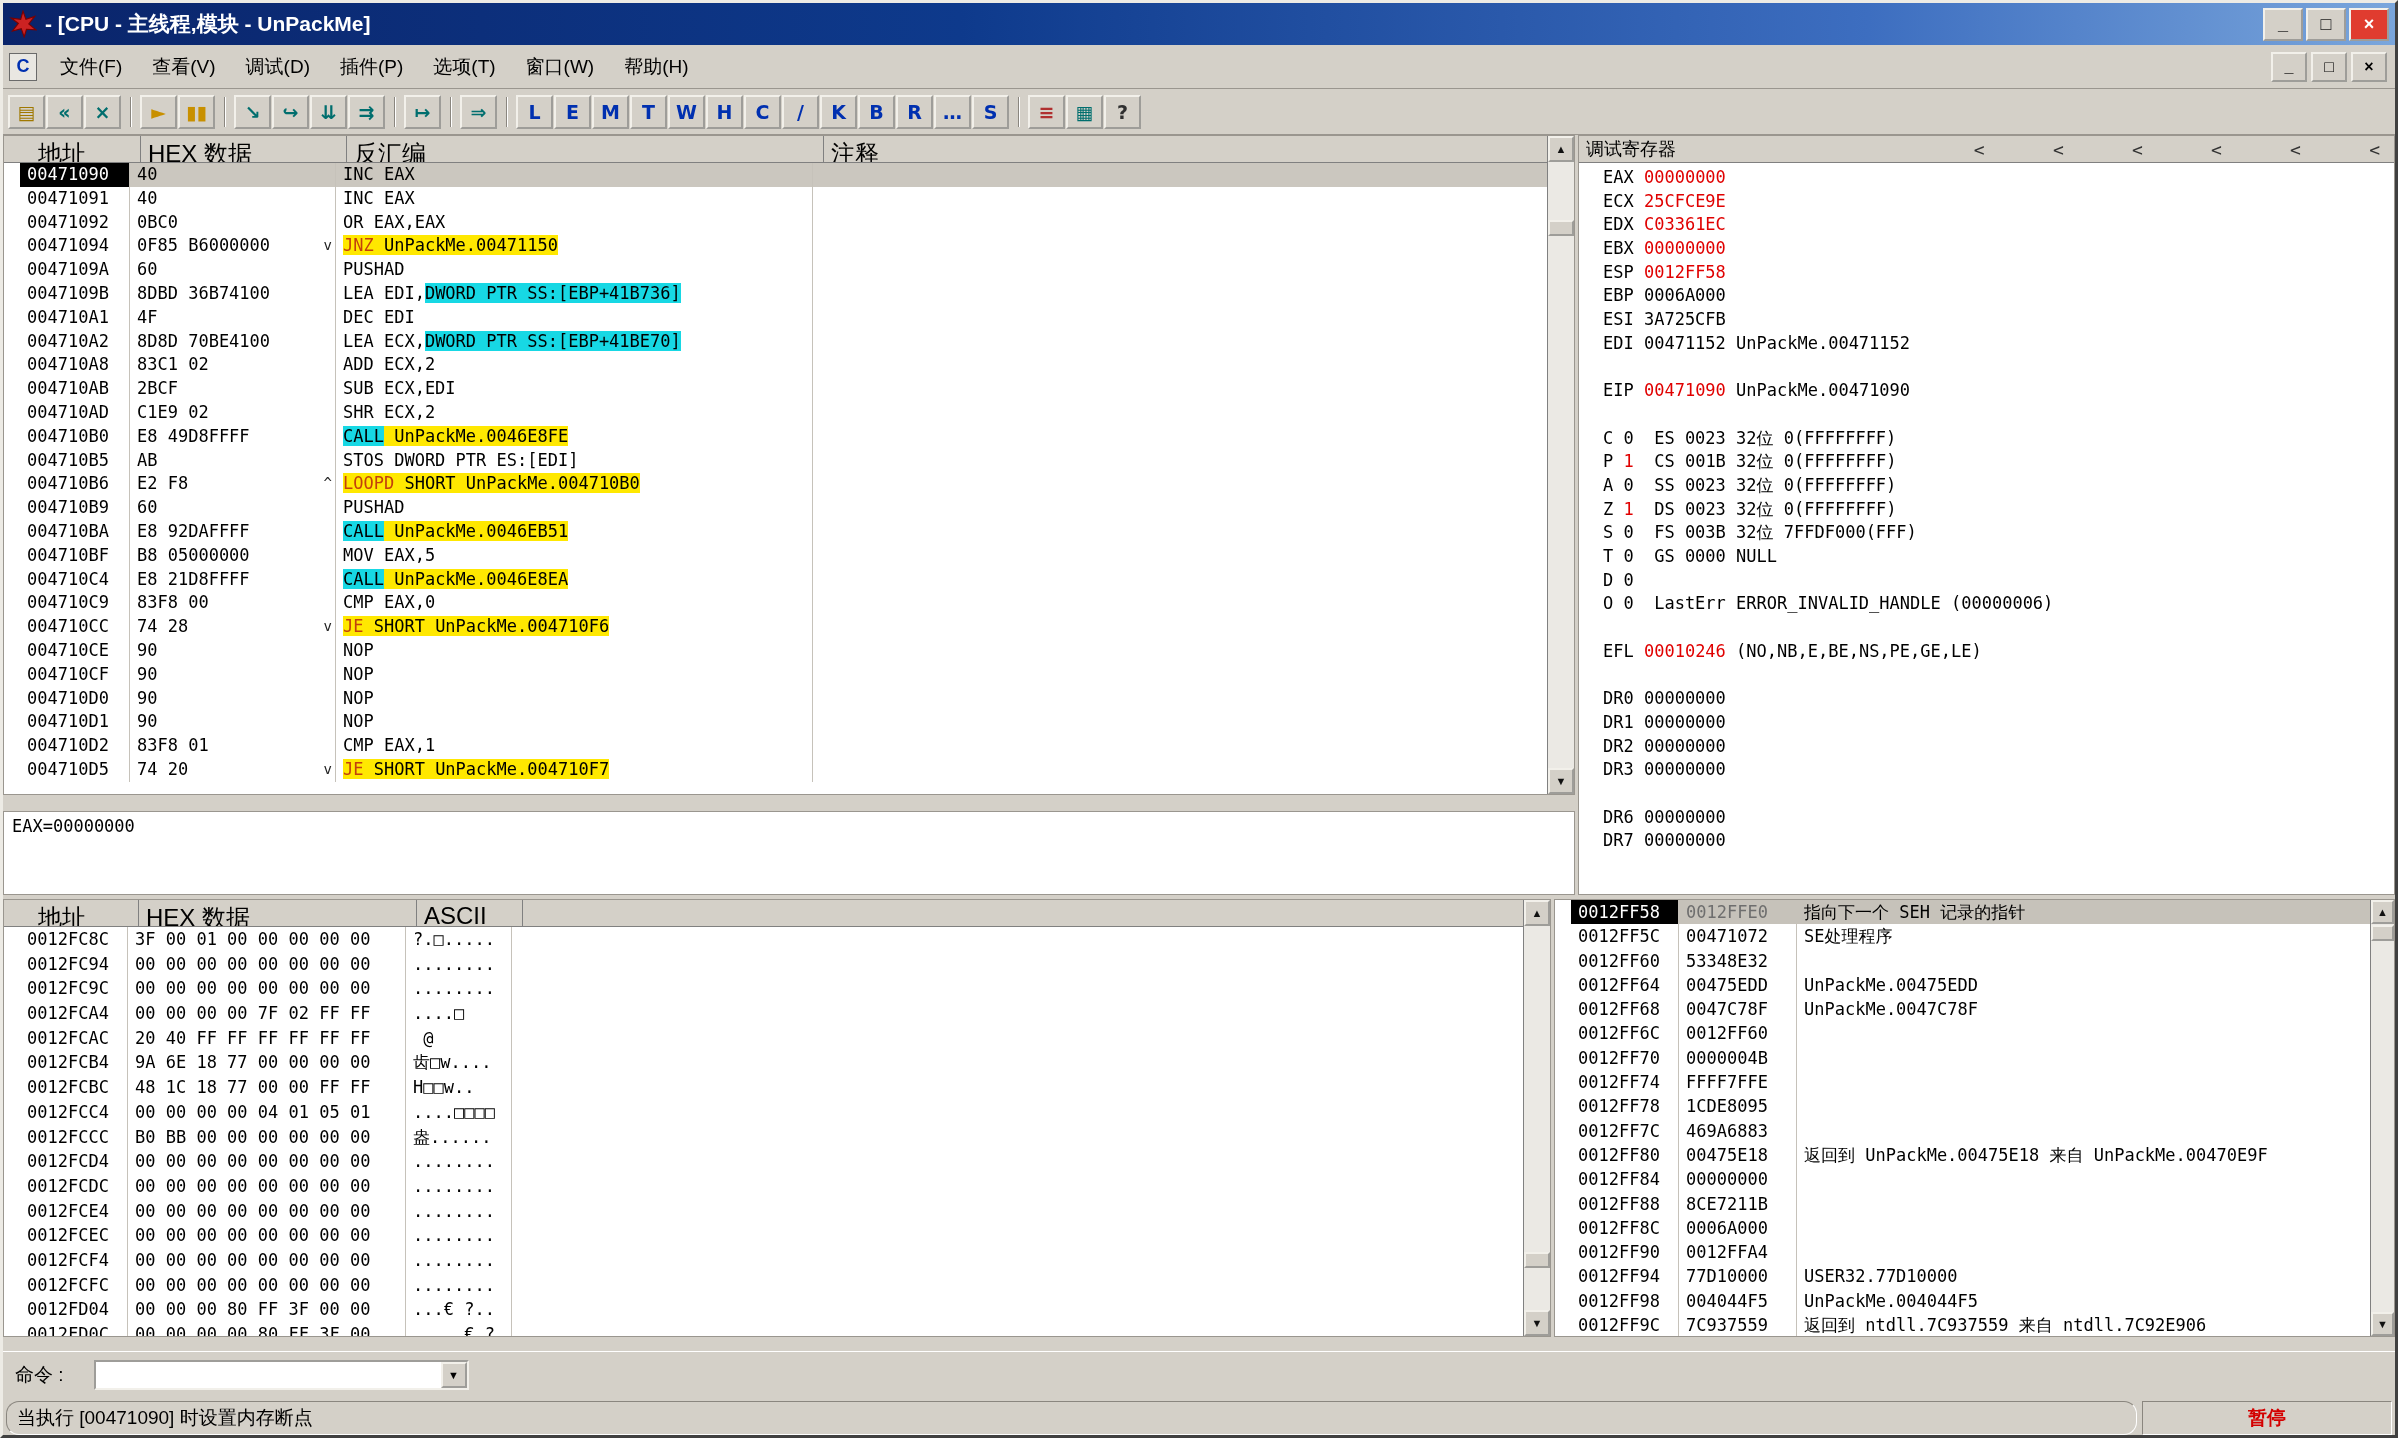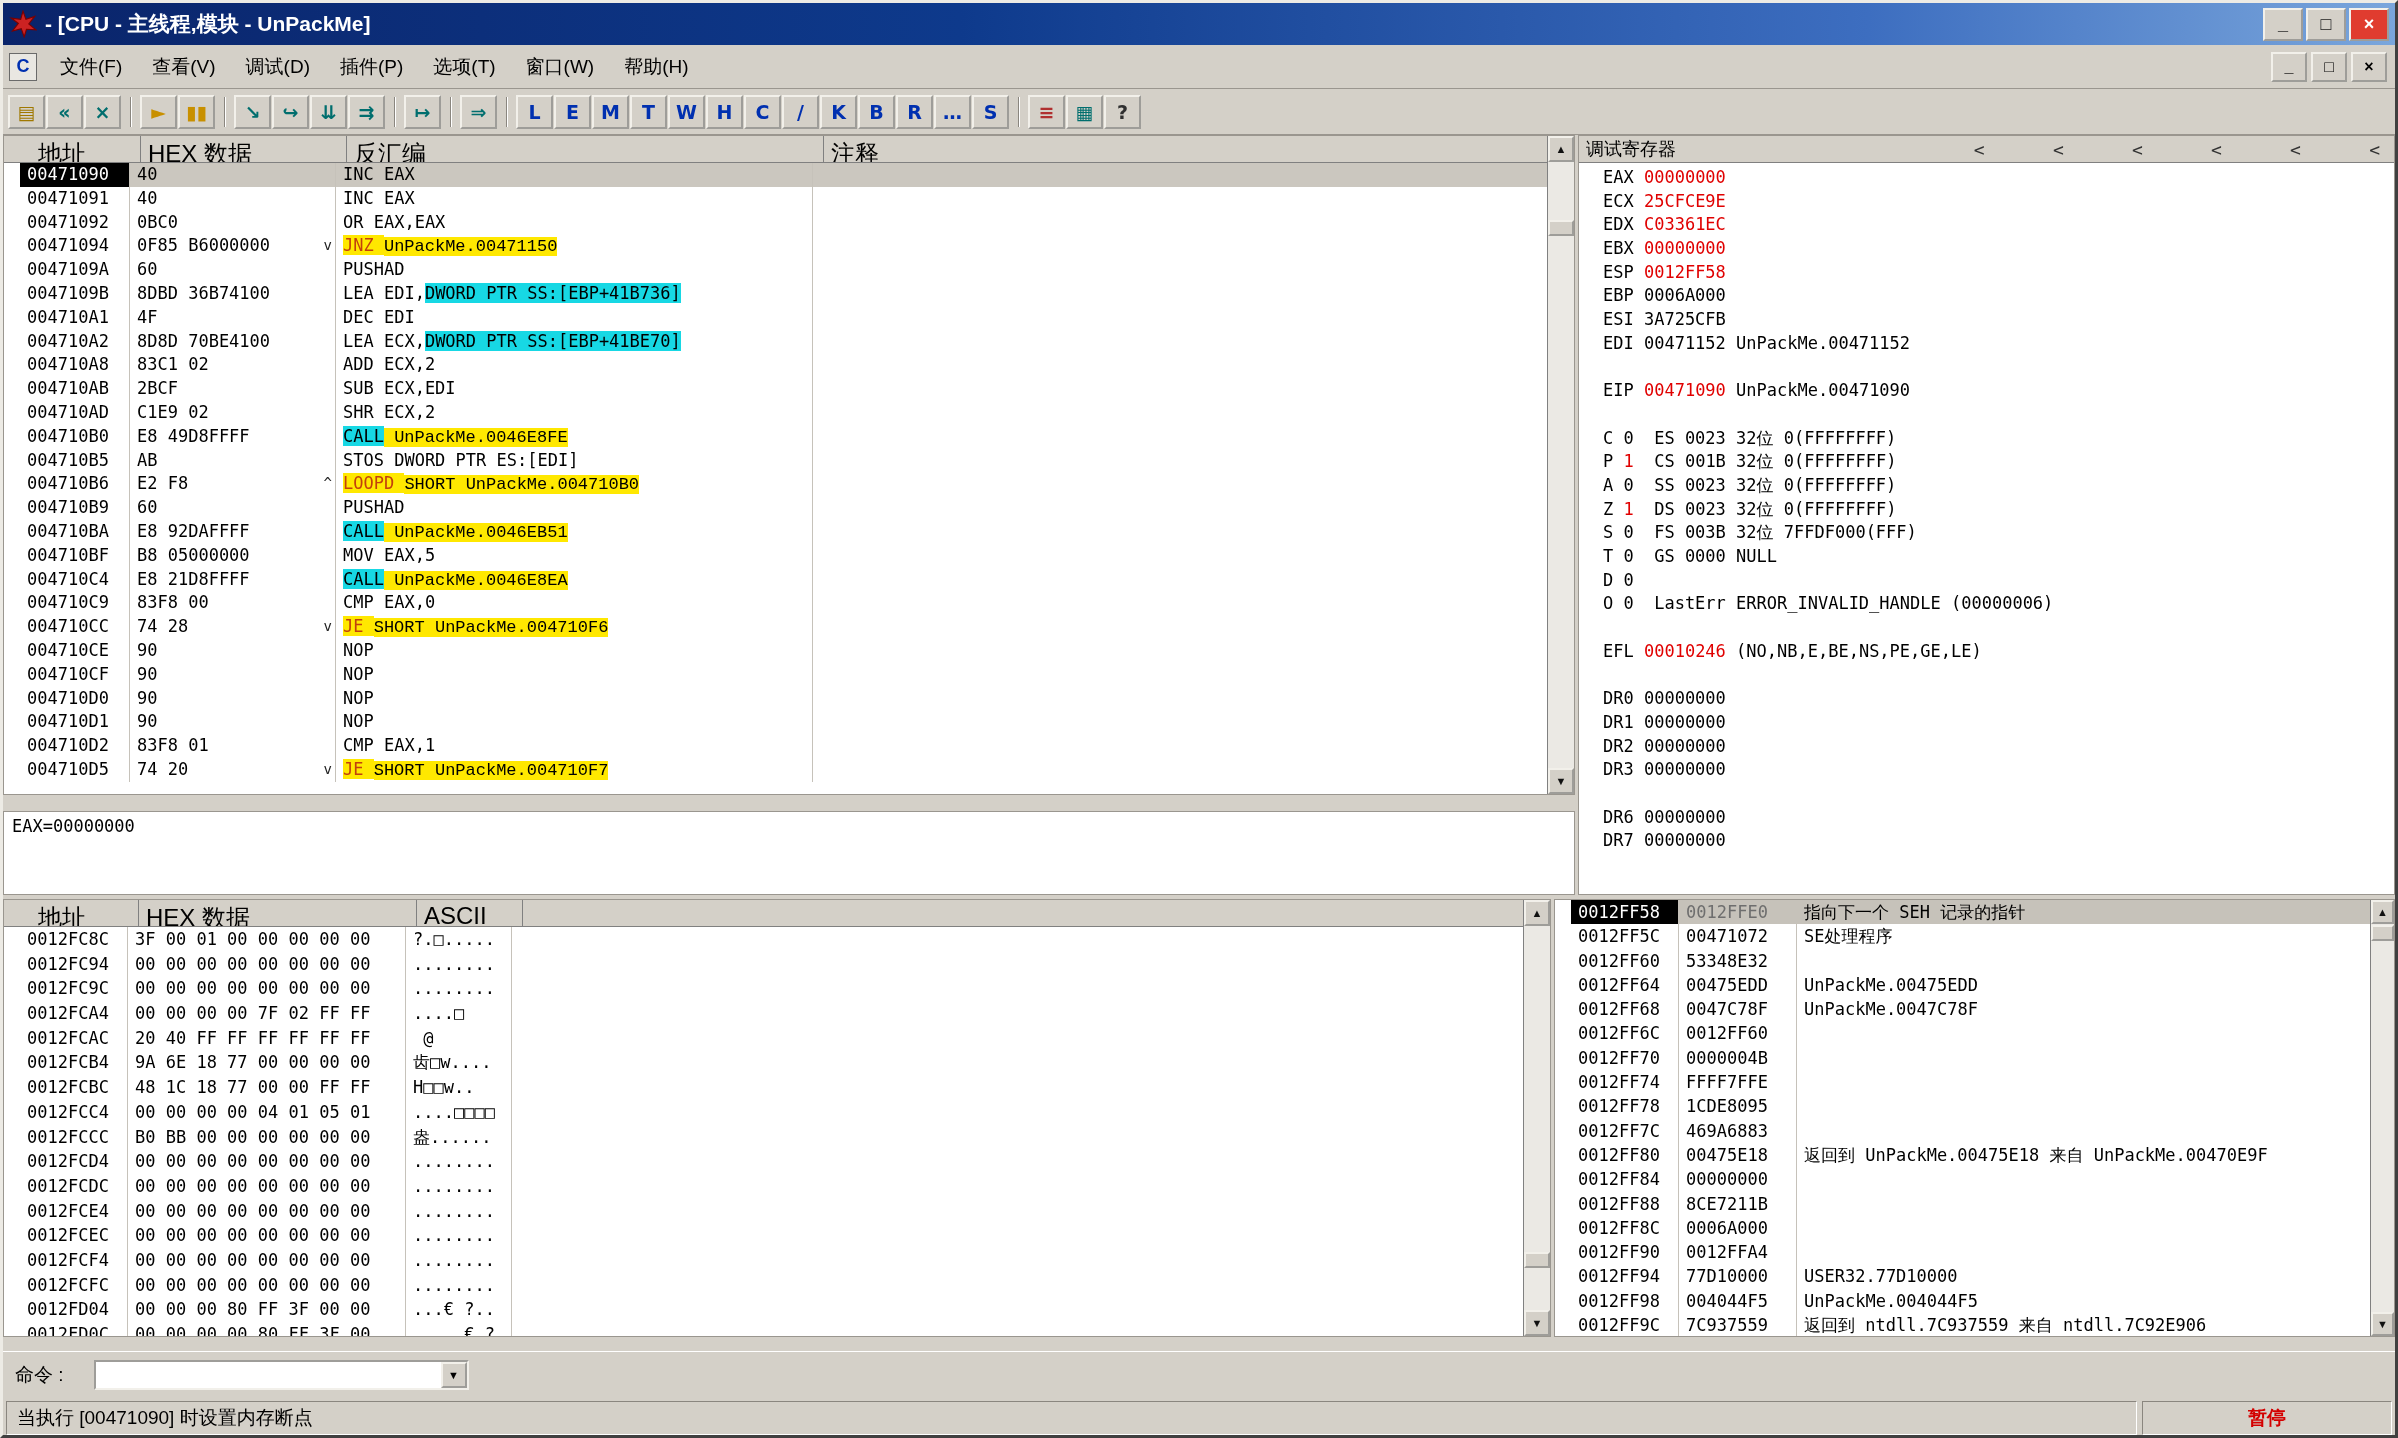--- a/index.html
+++ b/index.html
@@ -59,21 +59,21 @@
   .c.ca { width:110px; flex:0 0 110px; }
   .c.ch { width:206px; flex:0 0 206px; position:relative; }
   .c.cd { width:477px; flex:0 0 477px; }
   .c.cc { flex:1; border-right:none; }
   .drow.sel { background:#CBC7BF; }
   .drow.sel .ca { background:#000; color:#fff; }
   .jmark { position:absolute; right:3px; top:0; font-size:14px; color:#222; }
 
   .t-red { color:#E00000; }
   .t-ry  { color:#c2410c; background:#FFE800; }
-  .t-y   { background:#FFE800;font-family:Liberation Mono, monospace; }
+  .t-y   { background:#FFE800; }
   .t-cy  { background:#17D8E4; }
   .t-dim { color:#6e6e6e; }
 
   
   .vscroll { width:27px; flex:0 0 27px; display:flex; flex-direction:column; background:#D4D0C8;
     border-left:1px solid #808080; }
   .sb-btn { height:26px; flex:0 0 26px; background:#D4D0C8; border:2px outset #F2F0EA;
     font-size:11px; display:flex; align-items:center; justify-content:center; color:#111; }
   .sb-track { flex:1; background:#EBE9E4; position:relative; }
   .sb-thumb { position:absolute; left:0; right:0; height:16px; background:#D4D0C8; border:2px outset #F2F0EA; }
@@ -119,21 +119,21 @@
   .cmd-label { font-size:19px; margin-right:30px; }
   .combobox { width:375px; height:30px; background:#fff; border:2px inset #F2F0EA; display:flex; }
   .combo-input { flex:1; border:none; outline:none; font-size:17px; font-family:"DejaVu Sans Mono", monospace; padding:0 4px; }
   .combo-btn { width:26px; background:#D4D0C8; border:2px outset #F2F0EA; font-size:11px;
     display:flex; align-items:center; justify-content:center; }
 
   
   .statusbar { flex:1; display:flex; gap:5px; padding:4px 3px 0 3px; align-items:flex-start; }
   .status-panel { height:34px; border:1px solid; border-color:#8a867f #fff #fff #8a867f;
     display:flex; align-items:center; font-size:19px; padding:0 10px; background:#D4D0C8; white-space:nowrap; overflow:hidden; }
-  .status-left { flex:1; }
+  .status-left { flex:1;border-radius:13px; }
   .status-right { width:250px; justify-content:center; color:#D40000; font-weight:bold; }
 </style>
 </head>
 <body>
 
 <div class="app">
 
   <div class="titlebar">
     <span class="app-icon">
       <svg viewBox="0 0 24 24" width="28" height="28">

